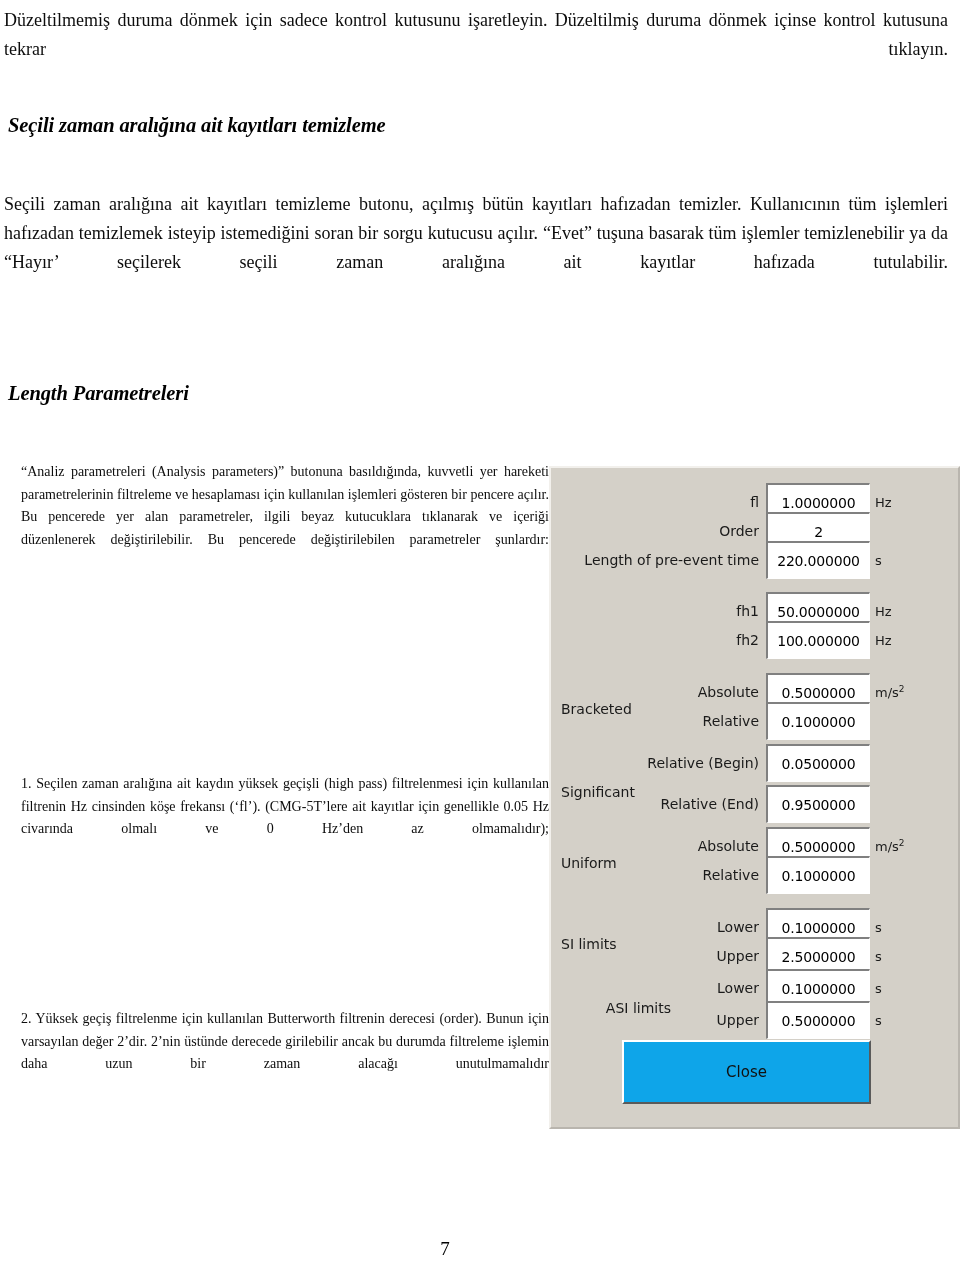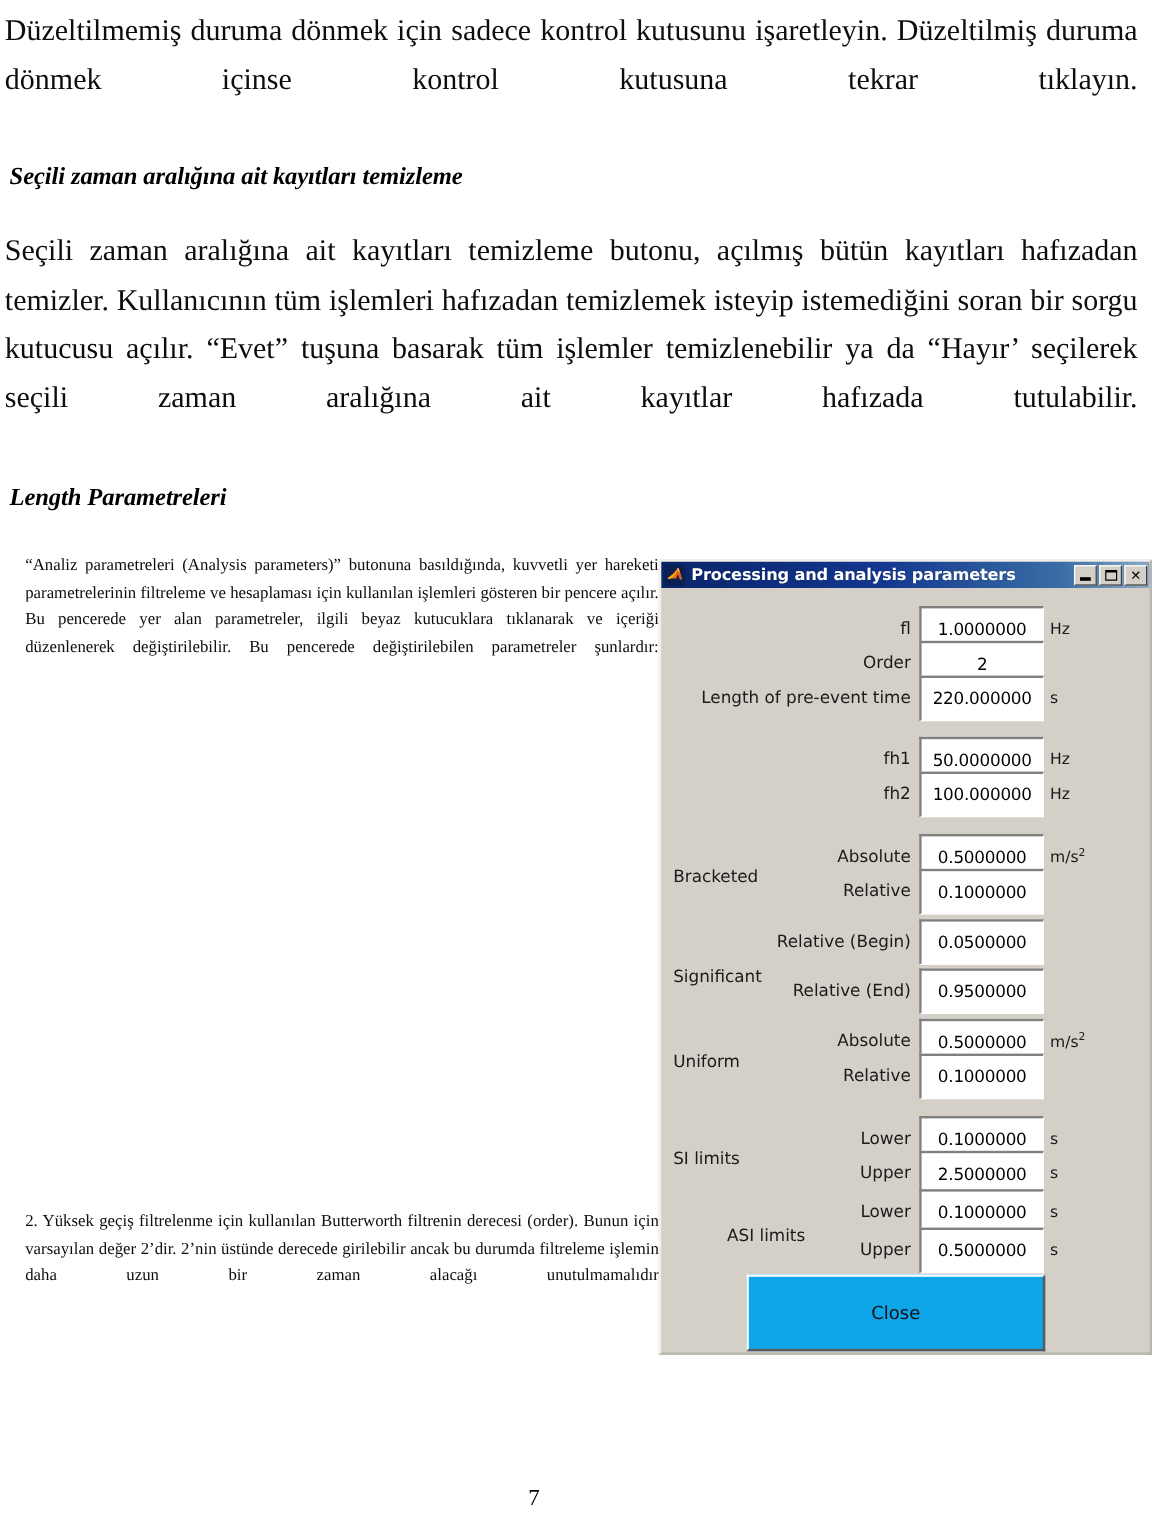--- a/index.html
+++ b/index.html
@@ -27,38 +27,37 @@
     font-family: "Liberation Serif", "DejaVu Serif", serif;
     color: #0d0d0d;
     text-align: justify;
     text-justify: inter-word;
     line-height: 1.62;
   }
 
   .para-full {
     left: 4px;
     width: 944px;
-    font-size: 25px;
+    font-size: 18px;
   }
 
   .para-narrow {
     left: 21px;
     width: 528px;
     font-size: 14px;
   }
 
   .heading {
     position: absolute;
     left: 8px;
     font-style: italic;
     font-weight: bold;
     font-size: 20.5px;
     font-family: "Liberation Serif", "DejaVu Serif", serif;
     letter-spacing: -0.1px;
-    margin-top: 22px;
   }
 
   .para-full.justified,
   .para-narrow.justified {
     text-align: justify;
   }
   .para-full.justified::after,
   .para-narrow.justified::after {
     content: "";
     display: inline-block;
@@ -256,49 +255,28 @@
   <div class="doc-text para-full justified" style="top:6px;">Düzeltilmemiş duruma dönmek için sadece kontrol kutusunu işaretleyin. Düzeltilmiş duruma dönmek içinse kontrol kutusuna tekrar tıklayın.</div>
 
   <div class="heading" style="top:114px;">Seçili zaman aralığına ait kayıtları temizleme</div>
 
   <div class="doc-text para-full justified" style="top:190px;">Seçili zaman aralığına ait kayıtları temizleme butonu, açılmış bütün kayıtları hafızadan temizler. Kullanıcının tüm işlemleri hafızadan temizlemek isteyip istemediğini soran bir sorgu kutucusu açılır. “Evet” tuşuna basarak tüm işlemler temizlenebilir ya da “Hayır’ seçilerek seçili zaman aralığına ait kayıtlar hafızada tutulabilir.</div>
 
   <div class="heading" style="top:382px;">Length Parametreleri</div>
 
   <div class="doc-text para-narrow justified" style="top:461px;">“Analiz parametreleri (Analysis parameters)” butonuna basıldığında, kuvvetli yer hareketi parametrelerinin filtreleme ve hesaplaması için kullanılan işlemleri gösteren bir pencere açılır. Bu pencerede yer alan parametreler, ilgili beyaz kutucuklara tıklanarak ve içeriği düzenlenerek değiştirilebilir. Bu pencerede değiştirilebilen parametreler şunlardır:</div>
 
+  <div class="doc-text para-narrow justified" style="top:773px;">1. Seçilen zaman aralığına ait kaydın yüksek geçişli (high pass) filtrelenmesi için kullanılan filtrenin Hz cinsinden köşe frekansı (‘fl’). (CMG-5T’lere ait kayıtlar için genellikle 0.05 Hz civarında olmalı ve 0 Hz’den az olmamalıdır);</div>
 
   <div class="doc-text para-narrow justified" style="top:1008px;">2. Yüksek geçiş filtrelenme için kullanılan Butterworth filtrenin derecesi (order). Bunun için varsayılan değer 2’dir. 2’nin üstünde derecede girilebilir ancak bu durumda filtreleme işlemin daha uzun bir zaman alacağı unutulmamalıdır</div>
 
   <div class="page-number">7</div>
 
   <div class="dialog">
 
-    <div class="titlebar">
-      <span class="title-icon">
-        <svg width="17" height="17" viewBox="0 0 17 17">
-          <rect width="17" height="17" fill="#0c1f52"></rect>
-          <path d="M2 11 L7 7 L9.5 4 L11 2 L12.5 5 L14.5 12 L12.5 12 L11 7.5 L9.5 11 L6 11 Z" fill="#e8601c"></path>
-          <path d="M2 11 L6.5 8 L9 5.5 L10 3.5 L9.6 6.5 L7.5 9.5 L4.5 11.5 Z" fill="#f0b400" opacity="0.95"></path>
-          <path d="M11 2 L12.4 5 L11.6 5.6 L10.3 3.2 Z" fill="#ffd25a"></path>
-        </svg>
-      </span>
-      <span class="title-text">Processing and analysis parameters</span>
-      <span class="win-btns">
-        <span class="win-btn">
-            <span class="min-bar"></span>
-          </span>
-        <span class="win-btn">
-            <span class="max-box"></span>
-          </span>
-        <span class="win-btn">
-            <span class="glyph">✕</span>
-          </span>
-      </span>
-    </div>
 
     <div class="dlg-body">
       <div id="rows-host">
           <div class="row" style="top: 22px;">
             <span class="field-label">fl</span>
             <span class="value-box">1.0000000</span>
             <span class="unit">Hz</span>
           </div>
           <div class="row" style="top: 51px;">
             <span class="field-label">Order</span>

